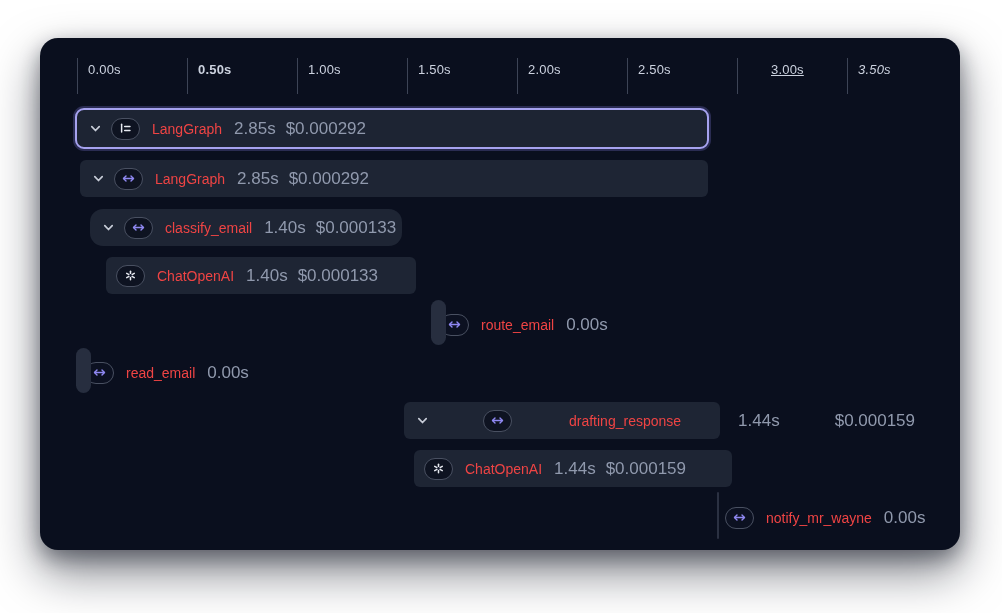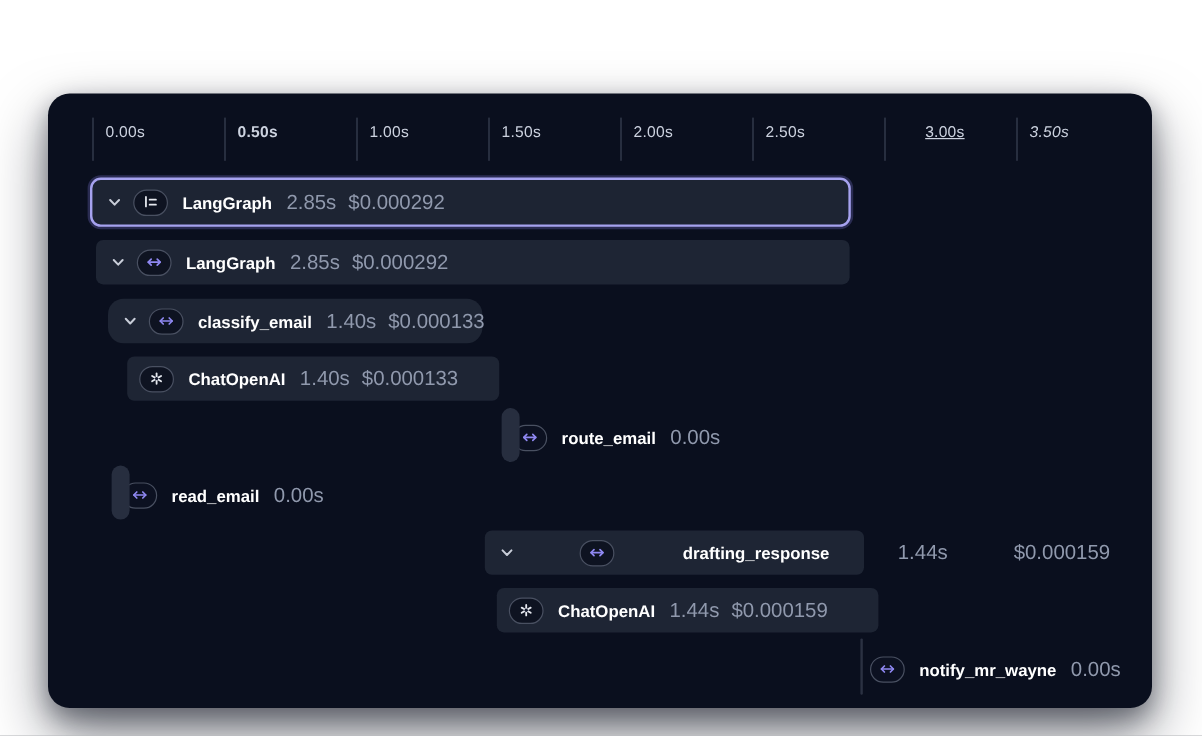--- a/index.html
+++ b/index.html
@@ -1,36 +1,36 @@
 <!DOCTYPE html>
 <html><head>
 <meta charset="utf-8">
 <style>
   html,body{margin:0;padding:0;background:#ffffff;}
   .stage{position:relative;width:1002px;height:613px;overflow:hidden;
          font-family:"Liberation Sans","DejaVu Sans",sans-serif;}
   .card{position:absolute;left:40px;top:38px;width:920px;height:512px;
         background:#0a0f1e;border-radius:18px;
-        box-shadow:0 22px 48px rgba(8,12,26,.50),0 8px 20px rgba(8,12,26,.38);margin-top:40px;}
+        box-shadow:0 22px 48px rgba(8,12,26,.50),0 8px 20px rgba(8,12,26,.38);}
   
   .tick{position:absolute;top:20px;width:1px;height:36px;background:#3d4456;}
   .tick-label{position:absolute;top:24px;font-size:13px;color:#ccd2df;letter-spacing:.2px;}
   
   .row{position:absolute;height:37px;display:flex;align-items:center;
        background:#1e2534;border-radius:6px;padding:0 10px;box-sizing:border-box;
        cursor:pointer;}
   .row.selected{height:41px;background:#1d2433;border:2px solid #a6a2ef;border-radius:9px;
        box-shadow:0 0 0 2px rgba(138,130,240,.25);}
   .row.marker{background:transparent;border-radius:0;padding:0;}
   .chevron{display:flex;align-items:center;justify-content:center;width:16px;height:16px;
        margin-right:8px;flex:0 0 auto;}
   .pill{display:flex;align-items:center;justify-content:center;width:29px;height:22px;
        border-radius:11px;border:1.5px solid #495061;background:rgba(9,13,26,.72);
        box-sizing:border-box;flex:0 0 auto;}
-  .lbl{font-size:14px;font-weight:700;color:#ffffff;margin-left:12px;white-space:nowrap;}
+  .lbl{font-size:14px;font-weight:400;color:#ef4444;margin-left:12px;white-space:nowrap;}
   .meta{font-size:17px;color:#9099ad;margin-left:12px;white-space:nowrap;}
   .meta + .meta{margin-left:10px;}
   .bar{position:absolute;background:#272e3f;border-radius:8px;}
   .marker-inner{display:flex;align-items:center;position:relative;}
 </style>
 </head>
 <body>
 
 <div class="stage">
   <div class="card" id="card">
@@ -113,35 +113,35 @@
               <rect x="10.6" y="2.6" width="2.8" height="9.4" rx="1.4" transform="rotate(180 12 12)"></rect>
               <rect x="10.6" y="2.6" width="2.8" height="9.4" rx="1.4" transform="rotate(240 12 12)"></rect>
               <rect x="10.6" y="2.6" width="2.8" height="9.4" rx="1.4" transform="rotate(300 12 12)"></rect>
               <circle cx="12" cy="12" r="2.6" fill="#10162a"></circle>
             </svg>
           </span>
           <span class="lbl">ChatOpenAI</span>
           <span class="meta">1.40s</span>
           <span class="meta">$0.000133</span>
         </div>
-        <div class="row marker" style="left: 378px; top: 268px;">
+        <div class="row marker" style="left: 391px; top: 268px;">
           <div class="marker-inner">
             <div class="bar" style="position: relative; width: 15px; height: 45px; margin-top: -4px;"></div>
             <span class="pill" style="margin-left: -6px; background: rgba(13, 18, 34, 0.95);">
               <svg width="15" height="11" viewBox="0 0 18 12" fill="none">
                 <path d="M3.2 6h11.6" stroke="#8f88f2" stroke-width="1.7" stroke-linecap="round"></path>
                 <path d="M6 3 3 6l3 3" stroke="#8f88f2" stroke-width="1.7" stroke-linecap="round" stroke-linejoin="round"></path>
                 <path d="M12 3l3 3-3 3" stroke="#8f88f2" stroke-width="1.7" stroke-linecap="round" stroke-linejoin="round"></path>
               </svg>
             </span>
             <span class="lbl">route_email</span>
             <span class="meta">0.00s</span>
           </div>
         </div>
-        <div class="row marker" style="left: 53px; top: 316px;">
+        <div class="row marker" style="left: 36px; top: 316px;">
           <div class="marker-inner">
             <div class="bar" style="position: relative; width: 15px; height: 45px; margin-top: -4px;"></div>
             <span class="pill" style="margin-left: -6px; background: rgba(13, 18, 34, 0.95);">
               <svg width="15" height="11" viewBox="0 0 18 12" fill="none">
                 <path d="M3.2 6h11.6" stroke="#8f88f2" stroke-width="1.7" stroke-linecap="round"></path>
                 <path d="M6 3 3 6l3 3" stroke="#8f88f2" stroke-width="1.7" stroke-linecap="round" stroke-linejoin="round"></path>
                 <path d="M12 3l3 3-3 3" stroke="#8f88f2" stroke-width="1.7" stroke-linecap="round" stroke-linejoin="round"></path>
               </svg>
             </span>
             <span class="lbl">read_email</span>

